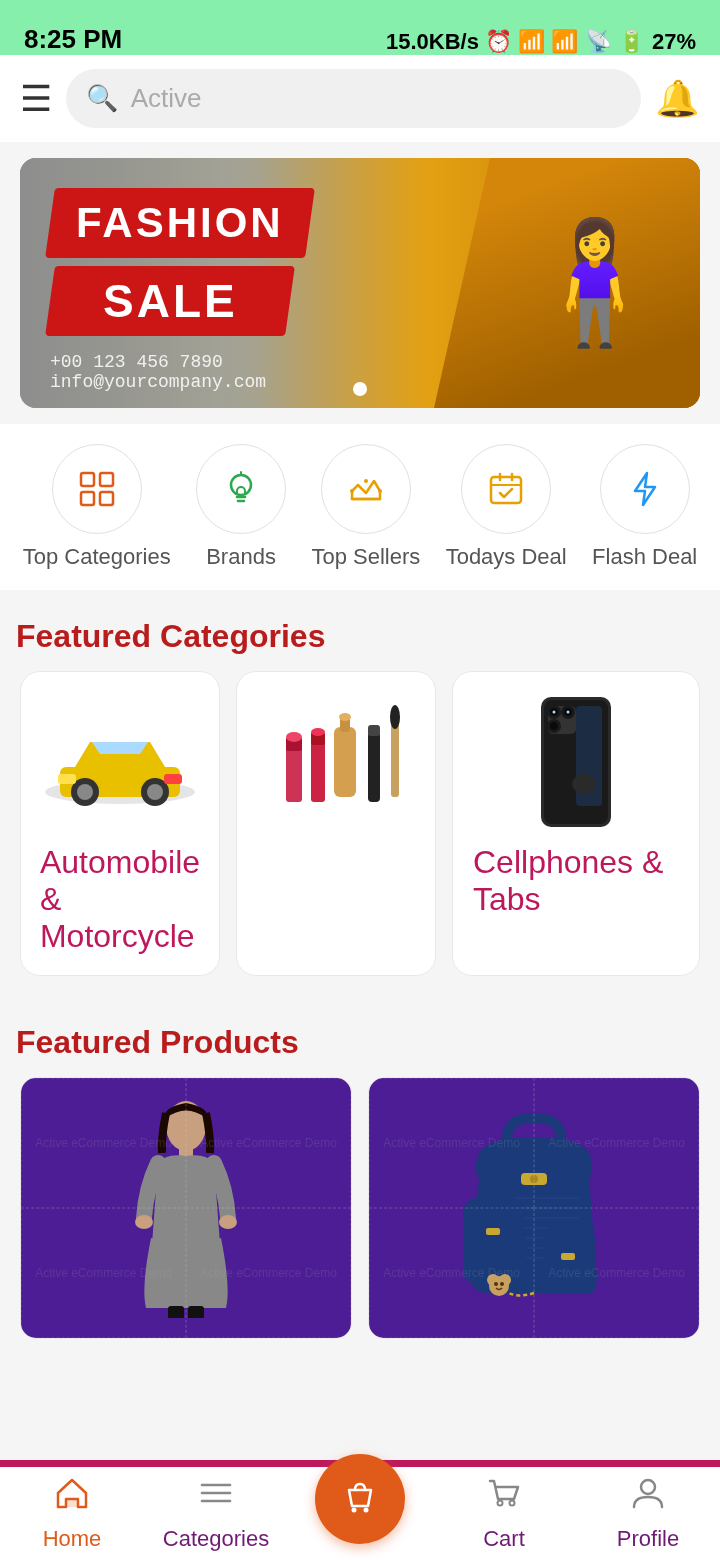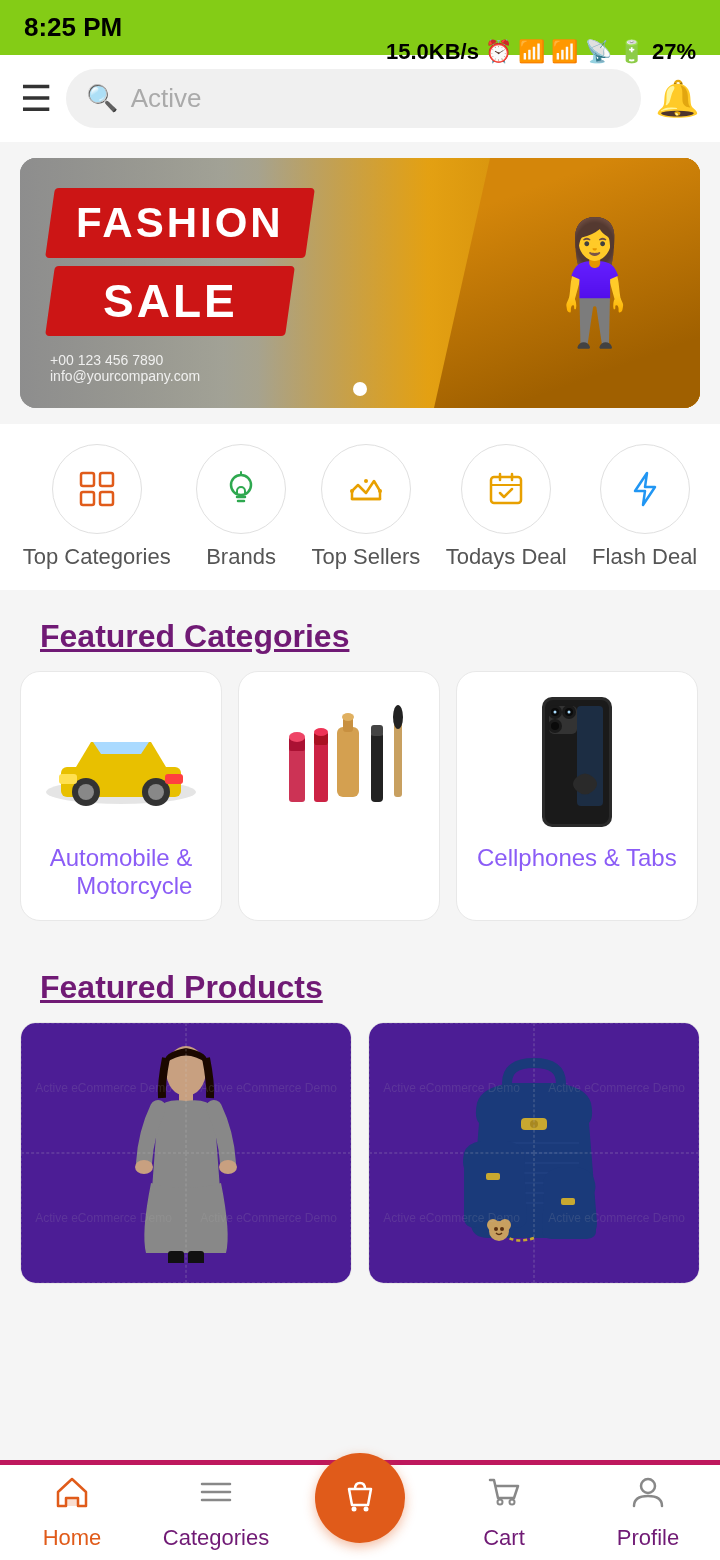--- a/index.html
+++ b/index.html
@@ -8,24 +8,24 @@
       width: 720px;
       min-height: 1560px;
       background: #f5f5f5;
       font-family: 'Helvetica Neue', Arial, sans-serif;
       position: relative;
       overflow-x: hidden;
     }
 
     
     .status-bar {
-      background: #84cc16;
+      background: #86efac;
       height: 55px;
       display: flex;
-      align-items: center;
+      align-items: flex-end;
       justify-content: space-between;
       padding: 0 24px;
       font-size: 26px;
       font-weight: 600;
     }
     .status-left { font-size: 26px; font-weight: 700; }
     .status-right {
       display: flex;
       align-items: center;
       gap: 6px;
@@ -115,25 +115,24 @@
       background: #fff;
     }
     .nav-label {
       font-size: 22px;
       color: #555;
       text-align: center;
     }
 
     
     .section-header {
-      padding: 28px 40px 16px;
+      padding: 28px 16px 16px;
       font-size: 32px;
       font-weight: 700;
-      color: #701a75;
-      text-decoration: underline;
+      color: #b91c1c;
     }
 
     
     .categories-scroll {
       display: flex;
       gap: 16px;
       padding: 0 20px 20px;
       overflow-x: auto;
     }
     .category-card {
@@ -150,23 +149,23 @@
     }
     .category-img {
       width: 160px;
       height: 140px;
       display: flex;
       align-items: center;
       justify-content: center;
       font-size: 70px;
     }
     .category-label {
-      font-size: 24px;
-      color: #8b5cf6;
-      text-align: right;
+      font-size: 32px;
+      color: #be185d;
+      text-align: left;
       font-weight: 500;
     }
 
     
     .products-grid {
       display: grid;
       grid-template-columns: 1fr 1fr;
       gap: 16px;
       padding: 0 20px 20px;
     }
@@ -208,21 +207,21 @@
       border: 1px dashed #ccc;
     }
 
     
     .bottom-nav {
       position: fixed;
       bottom: 0;
       width: 720px;
       height: 100px;
       background: #fff;
-      border-top: 5px solid #be185d;
+      border-top: 7px solid #be185d;
       display: flex;
       align-items: center;
       justify-content: flex-start;
     }
     .bottom-nav-item {
       display: flex;
       flex-direction: column;
       align-items: center;
       gap: 6px;
       cursor: pointer;
@@ -279,21 +278,21 @@
   <div class="banner-bg"></div>
   <div style="position:absolute;inset:0;background:linear-gradient(to right, rgba(140,140,140,0.9) 0%, rgba(160,160,140,0.7) 35%, rgba(230,165,20,0.85) 60%, rgba(190,120,0,0.95) 100%); z-index:1;"></div>
 
   <div style="position:absolute;left:30px;top:30px;z-index:2;">
     <div style="width:260px;height:70px;background:#cc1515;transform:skewX(-8deg);border-radius:4px;display:flex;align-items:center;justify-content:center;">
       <span style="font-size:42px;font-weight:900;color:#fff;letter-spacing:3px;transform:skewX(8deg);">FASHION</span>
     </div>
     <div style="width:240px;height:70px;background:#cc1515;transform:skewX(-8deg);border-radius:4px;display:flex;align-items:center;justify-content:center;margin-top:8px;">
       <span style="font-size:46px;font-weight:900;color:#fff;letter-spacing:3px;transform:skewX(8deg);">SALE</span>
     </div>
-    <div style="margin-top:16px;font-size:14px;color:rgba(255,255,255,0.85);">
+    <div style="margin-top:16px;font-size:18px;color:rgba(255,255,255,0.85);font-family:Liberation Mono, monospace;">
       <div>+00 123 456 7890</div>
       <div>info@yourcompany.com</div>
     </div>
   </div>
 
   <div style="position:absolute;right:0;top:0;width:280px;height:250px;background:linear-gradient(160deg, #d4860a 20%, #a06000 80%);clip-path:polygon(25% 0%, 100% 0%, 100% 100%, 5% 100%);z-index:2;display:flex;align-items:center;justify-content:flex-end;padding-right:20px;">
     <div style="font-size:120px;margin-right:10px;">🧍‍♀️</div>
   </div>
 
   <div class="banner-dot"></div>

